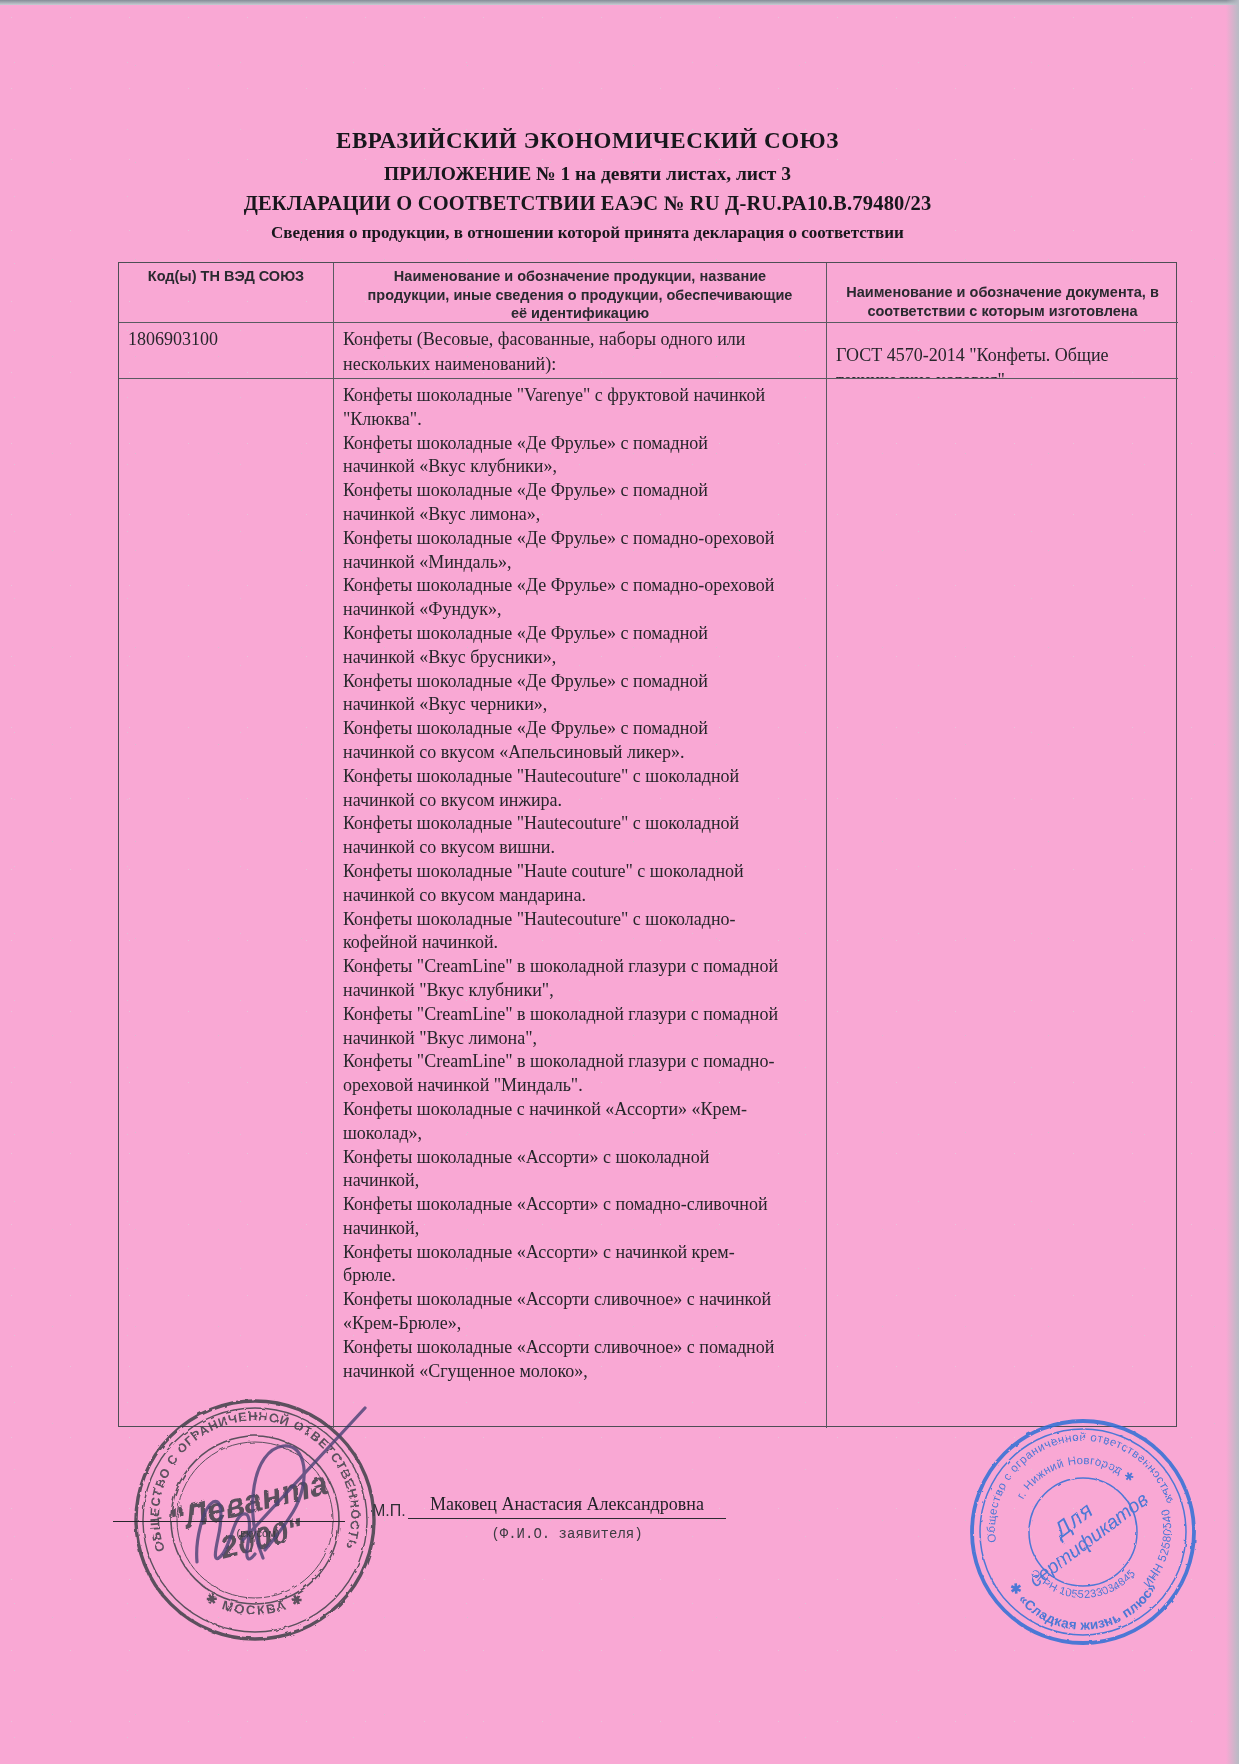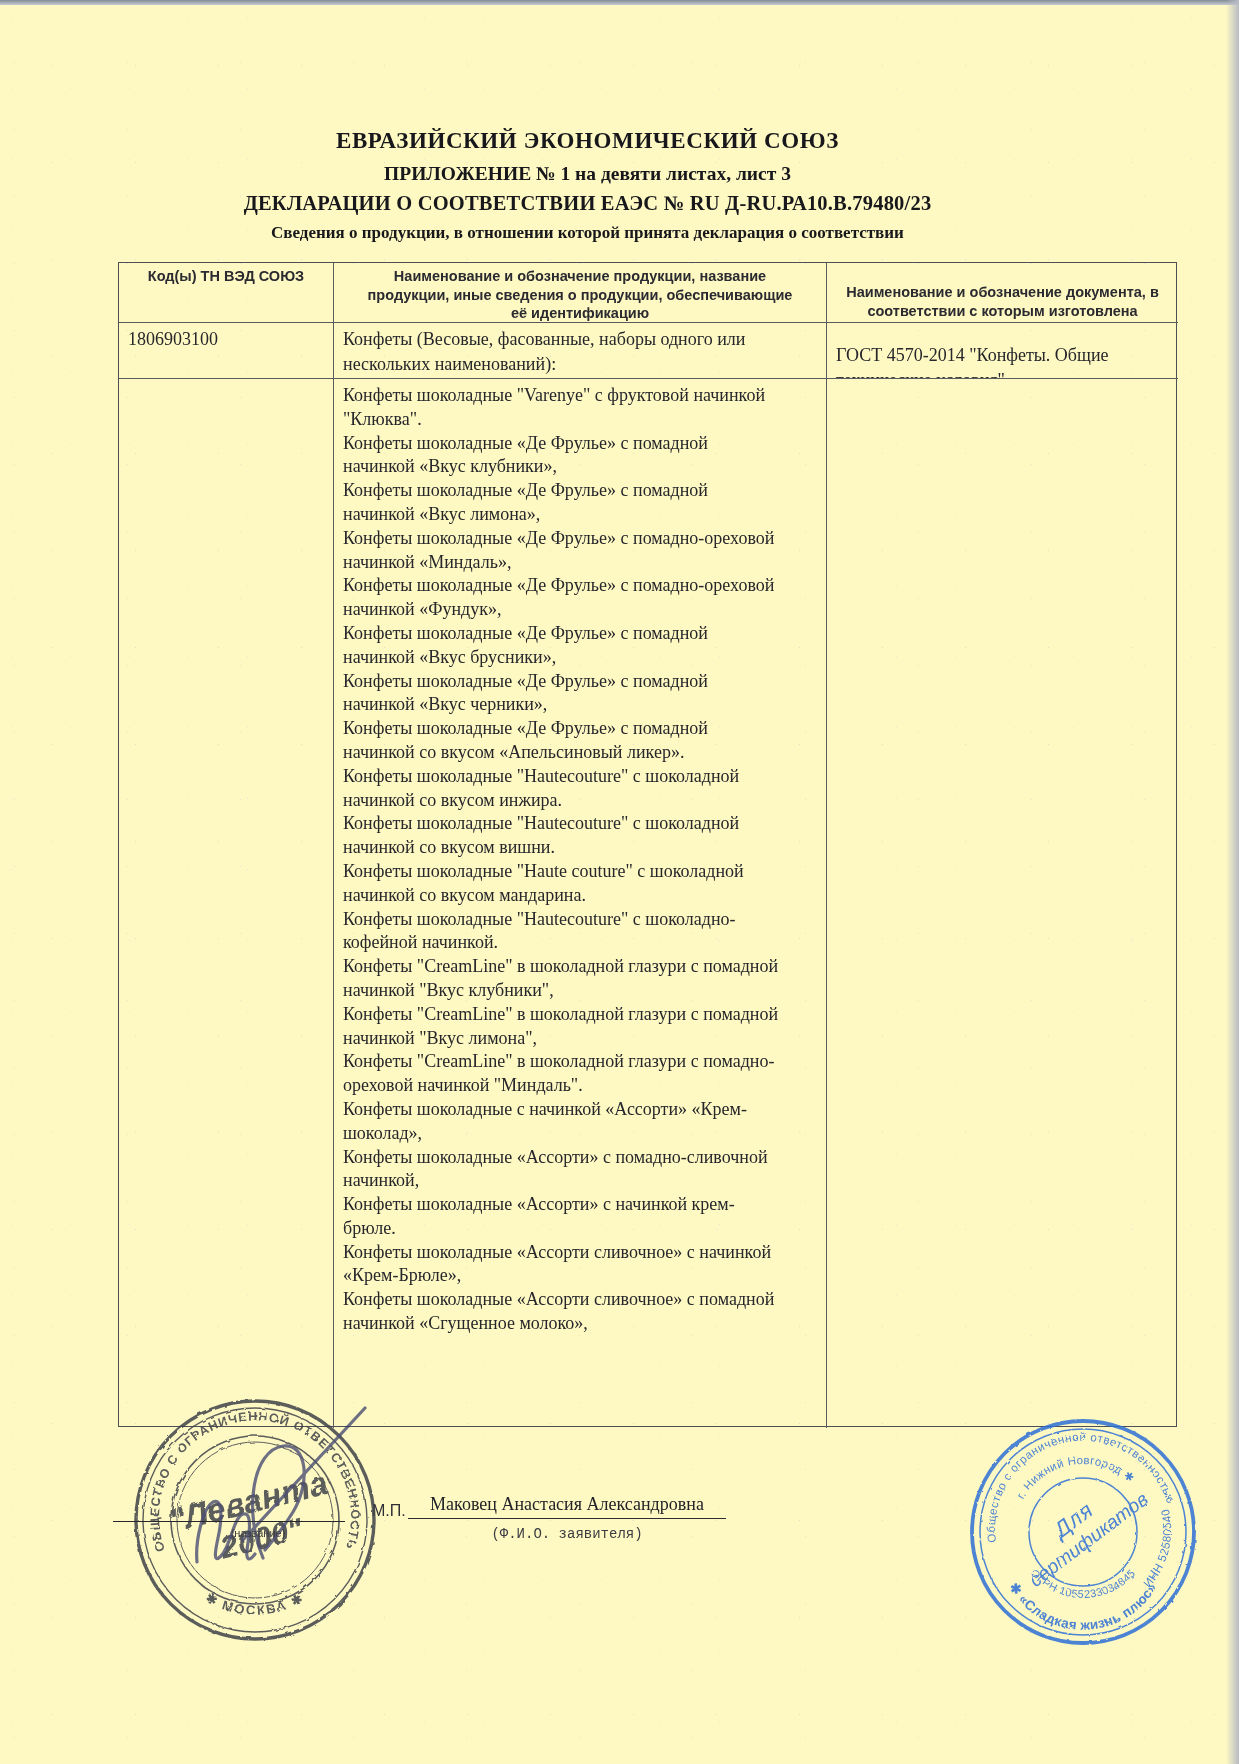--- a/index.html
+++ b/index.html
@@ -1,18 +1,18 @@
 <!DOCTYPE html>
 <html><head>
 <meta charset="utf-8">
 <style>
   html,body { margin:0; padding:0; background:#e8e8ea; }
   .page {
     position:relative; width:1239px; height:1764px; margin:0 auto;
-    background:#fef9c3; overflow:hidden;
+    background:#f9a8d4; overflow:hidden;
     font-family:"Liberation Serif", serif; color:#232327;
   }
   .noise {
     position:absolute; inset:0; pointer-events:none; opacity:.55;
     background-image:
       radial-gradient(circle,#c9c9d1 .7px, transparent .9px),
       radial-gradient(circle,#dcdce2 .6px, transparent .8px),
       radial-gradient(circle,#d2d2da .5px, transparent .7px);
     background-size:83px 97px, 59px 71px, 113px 67px;
     background-position:11px 17px, 41px 53px, 71px 29px;
@@ -106,30 +106,31 @@
         <div class="product-item">Конфеты шоколадные «Де Фрулье» с помадной начинкой «Вкус черники»,</div>
         <div class="product-item">Конфеты шоколадные «Де Фрулье» с помадной начинкой со вкусом «Апельсиновый ликер».</div>
         <div class="product-item">Конфеты шоколадные "Hautecouture" с шоколадной начинкой со вкусом инжира.</div>
         <div class="product-item">Конфеты шоколадные "Hautecouture" с шоколадной начинкой со вкусом вишни.</div>
         <div class="product-item">Конфеты шоколадные "Haute couture" с шоколадной начинкой со вкусом мандарина.</div>
         <div class="product-item">Конфеты шоколадные "Hautecouture" с шоколадно-кофейной начинкой.</div>
         <div class="product-item">Конфеты "CreamLine" в шоколадной глазури с помадной начинкой "Вкус клубники",</div>
         <div class="product-item">Конфеты "CreamLine" в шоколадной глазури с помадной начинкой "Вкус лимона",</div>
         <div class="product-item">Конфеты "CreamLine" в шоколадной глазури с помадно-ореховой начинкой "Миндаль".</div>
         <div class="product-item">Конфеты шоколадные с начинкой «Ассорти» «Крем-шоколад»,</div>
+        <div class="product-item">Конфеты шоколадные «Ассорти» с шоколадной начинкой,</div>
         <div class="product-item">Конфеты шоколадные «Ассорти» с помадно-сливочной начинкой,</div>
         <div class="product-item">Конфеты шоколадные «Ассорти» с начинкой крем-брюле.</div>
         <div class="product-item">Конфеты шоколадные «Ассорти сливочное» с начинкой «Крем-Брюле»,</div>
         <div class="product-item">Конфеты шоколадные «Ассорти сливочное» с помадной начинкой «Сгущенное молоко»,</div>
       </div>
     <div class="cell last-col last-row"></div>
   </div>
 
   <div class="sig-line"></div>
-  <div class="sig-caption">(название)</div>
+  <div class="sig-caption">(вкусом)</div>
   <div class="mp">М.П.</div>
   <div class="name-block">Маковец Анастасия Александровна</div>
   <div class="fio-caption">(Ф.И.О.  заявителя)</div>
 
   <svg class="stamp stamp-black" viewBox="0 0 260 260">
     <defs>
       <filter id="grainB" x="-10%" y="-10%" width="120%" height="120%">
         <feTurbulence type="fractalNoise" baseFrequency="0.14" numOctaves="2" result="n"></feTurbulence>
         <feDisplacementMap in="SourceGraphic" in2="n" scale="3"></feDisplacementMap>
       </filter>

